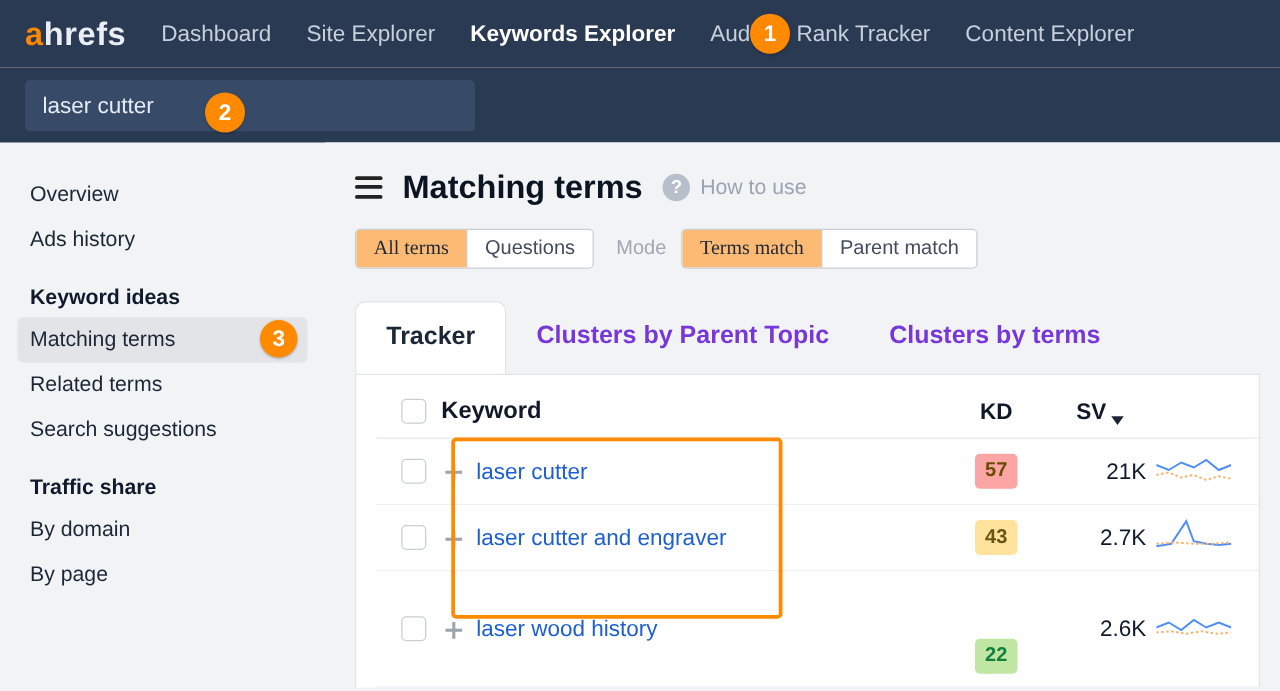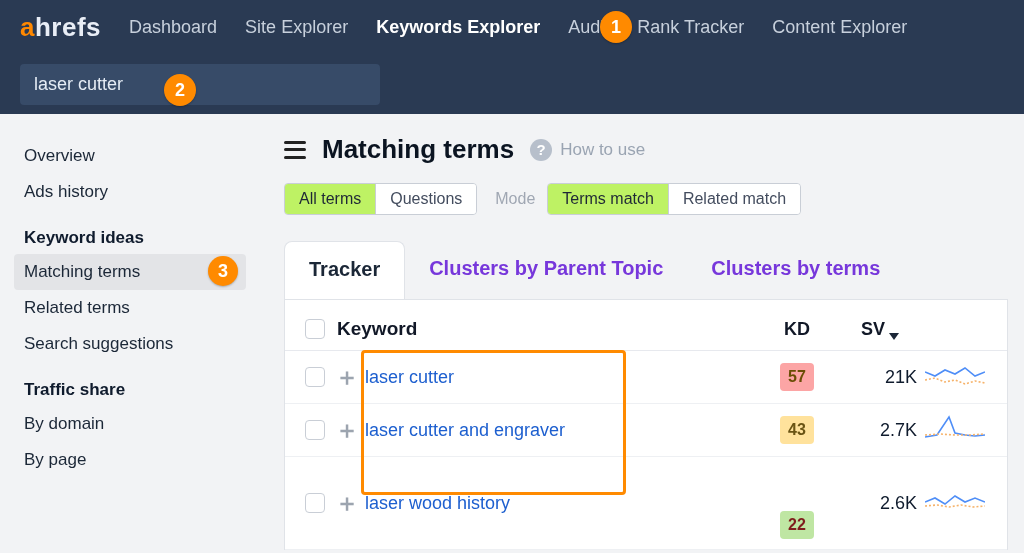--- a/index.html
+++ b/index.html
@@ -32,21 +32,21 @@
   .page-head { display: flex; align-items: center; gap: 16px; margin-bottom: 18px; }
   .hamburger { width: 22px; height: 18px; display: flex; flex-direction: column; justify-content: space-between; cursor: pointer; }
   .hamburger span { height: 3px; background: #222; border-radius: 2px; display: block; }
   .page-title { font-size: 26px; font-weight: 800; color: #0b1421; }
   .howto { display: flex; align-items: center; gap: 8px; color: #9aa4b2; font-size: 17px; cursor: pointer; }
   .howto-q { width: 22px; height: 22px; border-radius: 50%; background: #b7bfcb; color: #fff; font-weight: 800; display: flex; align-items: center; justify-content: center; font-size: 15px; }
 
   .seggroup { display: inline-flex; border: 1px solid #c9ced6; border-radius: 4px; overflow: hidden; margin-right: 18px; }
   .seg { padding: 6px 14px; font-size: 16px; background: #fff; color: #434c5e; cursor: pointer; border-right: 1px solid #c9ced6; }
   .seg:last-child { border-right: none; }
-  .seg.sel { background: #bef264; color: #1f2836; }
+  .seg.sel { background: #fdba74; color: #1f2836; font-family: Liberation Serif, serif; }
   .mode-label { color: #a0a7b3; font-size: 16px; margin-right: 12px; }
 
   .tabs { display: flex; gap: 0; margin-top: 26px; border-bottom: 1px solid #e0e3e8; }
   .tab { padding: 16px 24px 18px; font-size: 20px; font-weight: 700; color: #1b2737; background: transparent; cursor: pointer; }
   .tab.active { background: #fff; border: 1px solid #e0e3e8; border-bottom: none; border-radius: 8px 8px 0 0; }
   .tab.inactive { color: #6d28d9; opacity: 0.92; }
 
   
   .table-wrap { background: #fff; border-left: 1px solid #e0e3e8; border-right: 1px solid #e0e3e8; }
   .thead { display: flex; align-items: center; padding: 18px 12px 10px; border-bottom: 1px solid #e7e9ee; }
@@ -57,21 +57,21 @@
   .col-sv-head { width: 90px; display: flex; align-items: flex-end; justify-content: center; gap: 4px; }
   .col-spark-head { width: 70px; }
   .sort-caret { width: 0; height: 0; border-left: 5px solid transparent; border-right:5px solid transparent; border-top:7px solid #1b2737; display:inline-block; }
 
   .trow { display: flex; align-items: center; padding: 10px 12px; border-bottom: 1px solid #eef0f3; position: relative; }
   .plus { width: 28px; font-size: 24px; font-weight: 800; color: #9ca4af; cursor: pointer; text-align: center; }
   .kw { flex: 1; color: #1d5fcf; font-size: 18px; cursor: pointer; padding-left: 4px; }
   .kd-pill { width: 34px; height: 28px; border-radius: 4px; font-weight: 700; font-size: 16px; display: flex; align-items: center; justify-content: center; }
   .kd-57 { background: #fca5a5; color: #6a4d05; }
   .kd-43 { background: #ffe29c; color: #6a5414; }
-  .kd-22 { background: #bfe6a3; color: #7f1d1d; margin-top: 44px; }
+  .kd-22 { background: #bfe6a3; color: #15803d; margin-top: 44px; }
   .col-kd { width: 76px; display: flex; justify-content: center; }
   .col-sv { width: 90px; text-align: right; font-size: 18px; color: #0f1b2d; padding-right: 8px; }
   .col-spark { width: 70px; height: 30px; }
 
   .hl-box { position: absolute; border: 3px solid #ff8a00; border-radius: 4px; pointer-events: none; z-index: 10; }
 </style>
 </head>
 <body>
 
 <div class="ann-badge" style="left:600px; top:11px;">1</div>
@@ -124,31 +124,31 @@
     </div>
 
     <div style="display:flex; align-items:center;">
       <div class="seggroup">
         <div class="seg sel">All terms</div>
         <div class="seg">Questions</div>
       </div>
       <span class="mode-label">Mode</span>
       <div class="seggroup">
         <div class="seg sel">Terms match</div>
-        <div class="seg">Related match</div>
+        <div class="seg">Parent match</div>
       </div>
     </div>
 
     <div class="tabs">
       <div class="tab active">Tracker</div>
       <div class="tab inactive">Clusters by Parent Topic</div>
       <div class="tab inactive">Clusters by terms</div>
     </div>
 
-    <div class="table-wrap" style="position:relative;">
+    <div class="table-wrap" style="position:relative;padding-left:16px;">
       <div class="thead">
         <div class="col-chk">
             <div class="chkbox"></div>
           </div>
         <div class="col-kw-head">Keyword</div>
         <div class="col-kd-head">KD</div>
         <div class="col-sv-head">
           <span>SV</span>
           <span class="sort-caret"></span>
         </div>

